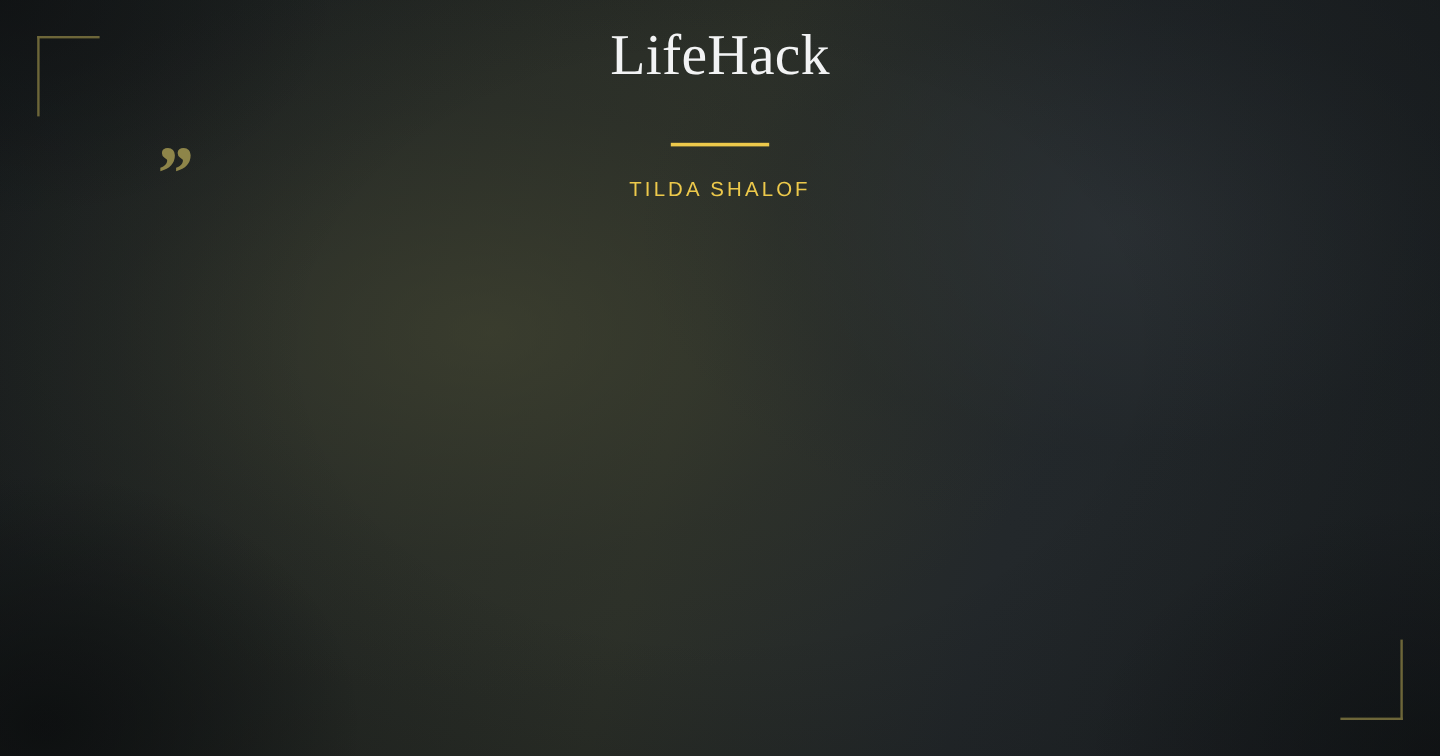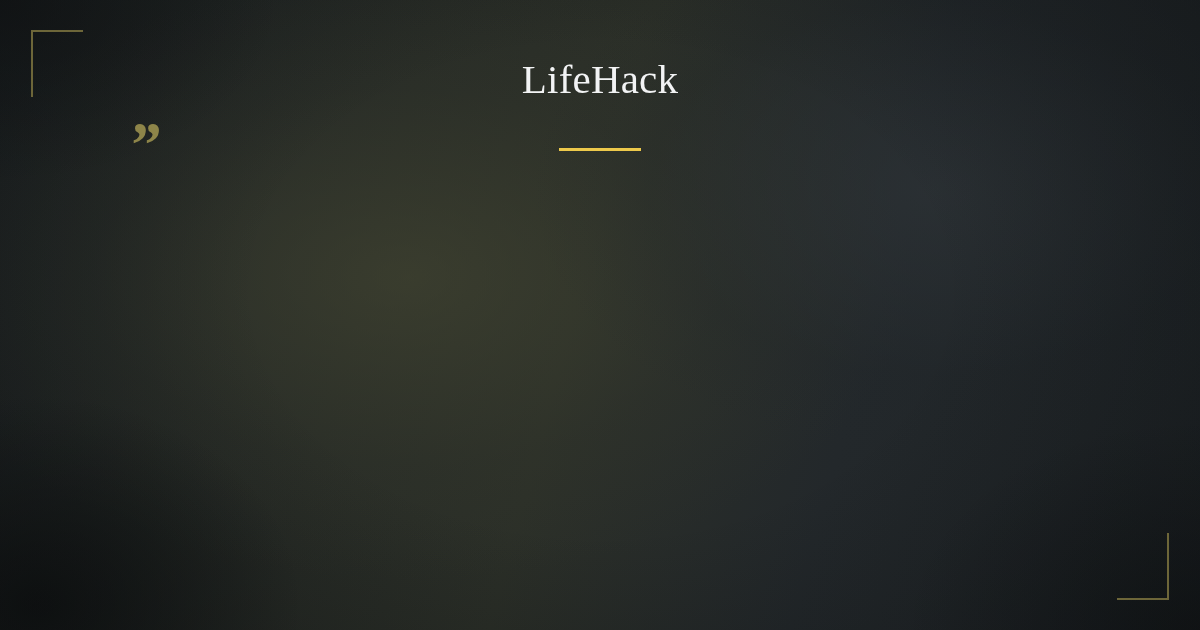--- a/index.html
+++ b/index.html
@@ -69,23 +69,23 @@
 
   .content {
     position: absolute;
     inset: 0;
     display: flex;
     flex-direction: column;
     align-items: center;
   }
 
   .logo {
-    margin-top: 59px;
+    margin-top: 23px;
     font-family: "Liberation Serif", "DejaVu Serif", serif;
-    font-size: 41px;
+    font-size: 48px;
     line-height: 1;
     font-weight: 400;
     color: #f2f3f4;
     letter-spacing: 0.2px;
     user-select: none;
   }
 
   .quote-mark {
     position: absolute;
     left: 128px;
@@ -143,15 +143,16 @@
 
   <div class="quote-mark">”</div>
 
   <div class="content">
 
     <div class="logo">LifeHack</div>
 
 
     <div class="divider"></div>
 
+    <div class="author">TILDA SHALOF</div>
 
   </div>
 </div>
 
 </body></html>

